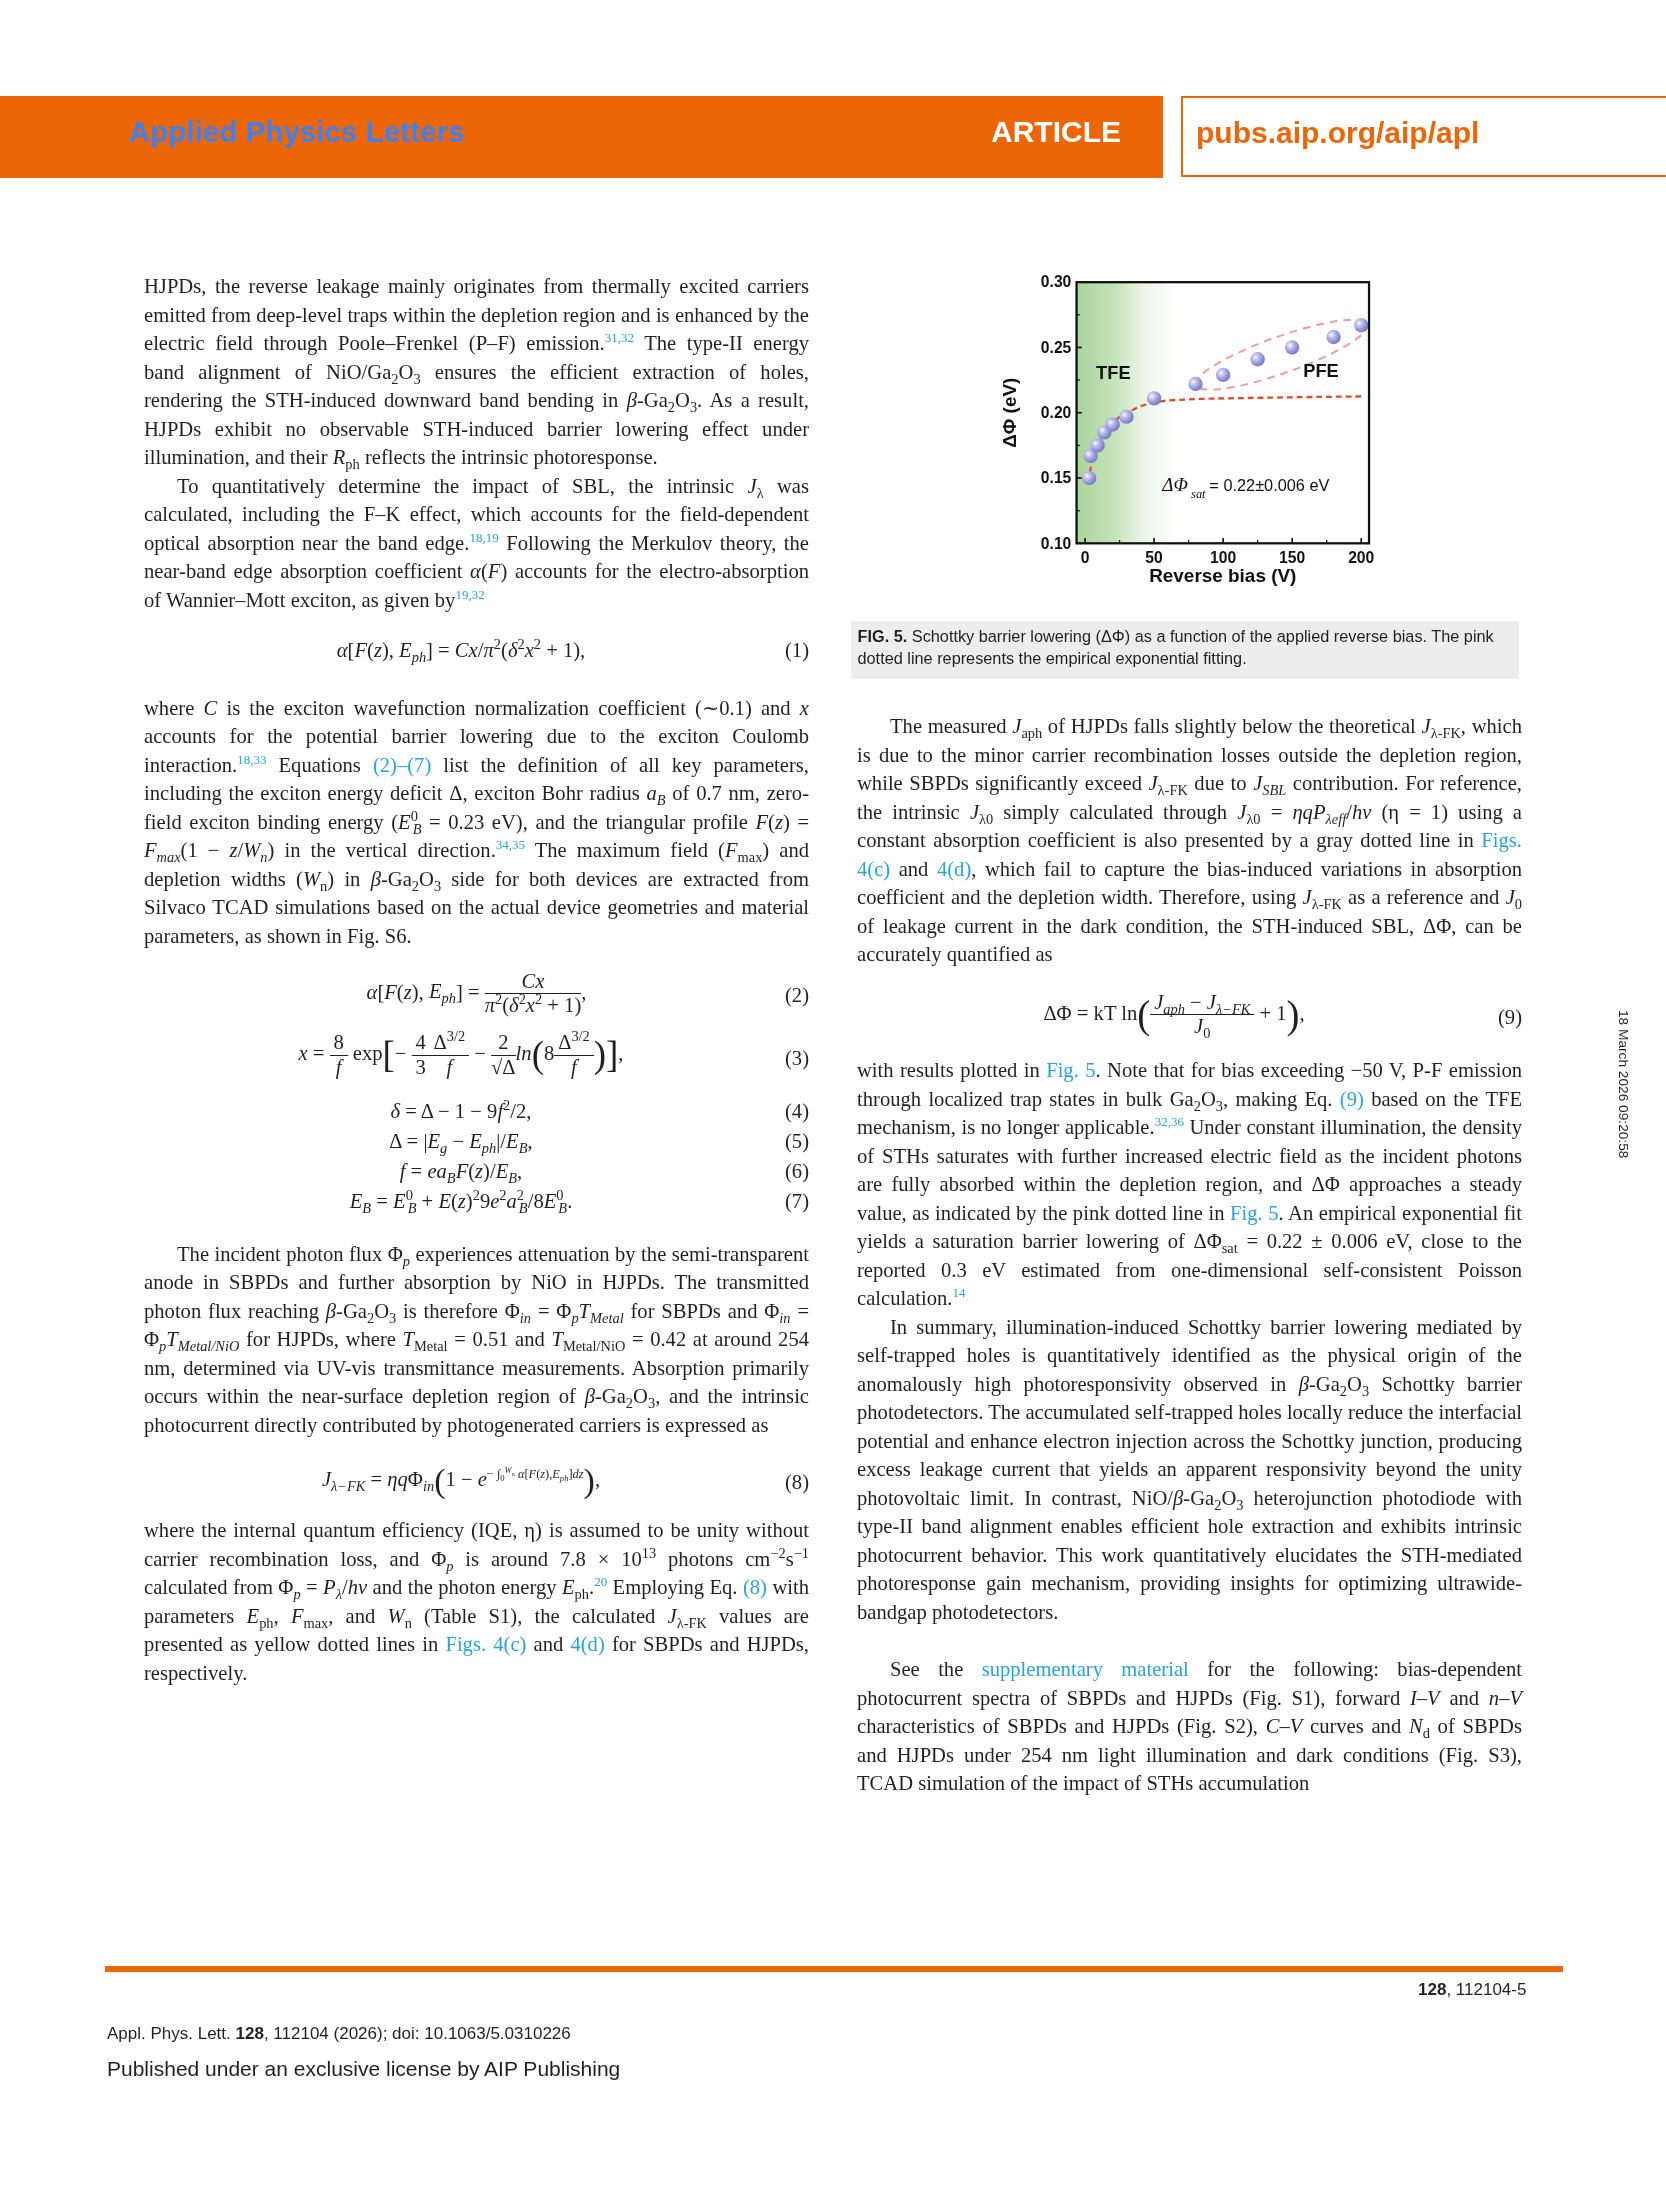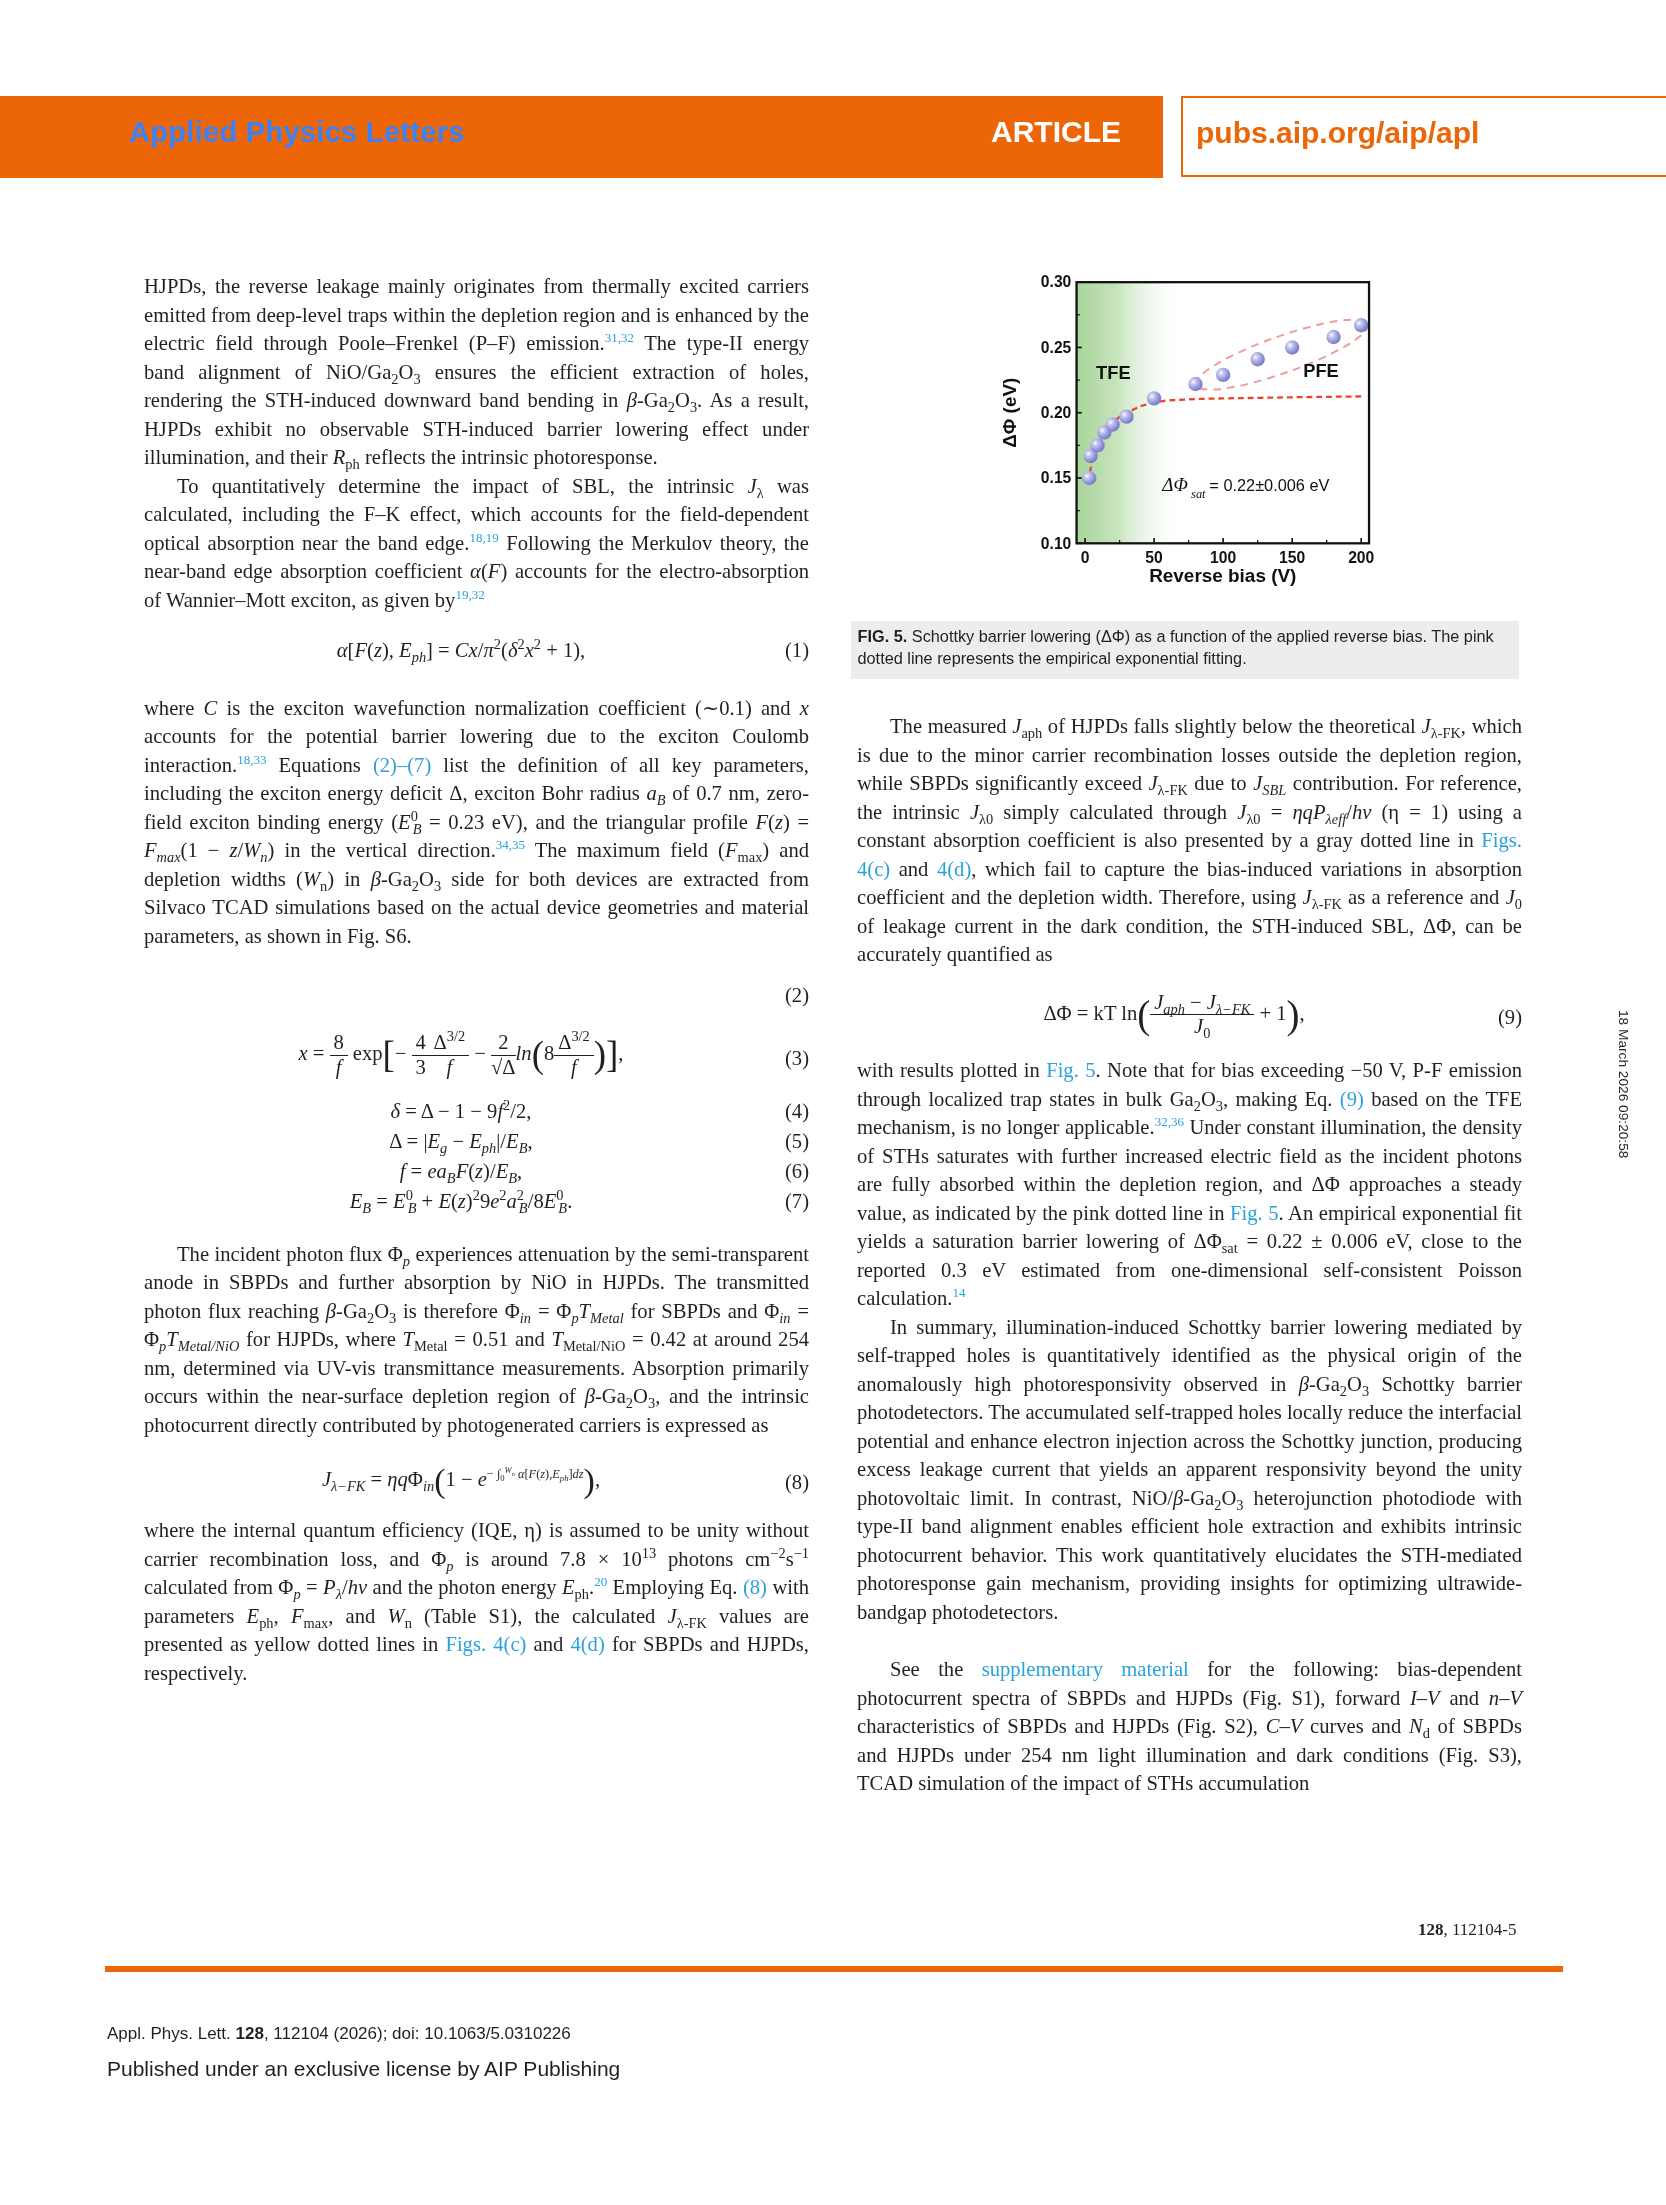--- a/index.html
+++ b/index.html
@@ -36,21 +36,21 @@
   .caption { position: absolute; left: 851px; top: 621px; width: 668px; height: 58px; background: #ecedec;
              font-family: "Liberation Sans", sans-serif; font-size: 16.3px; line-height: 21.6px; padding: 5.2px 6.5px; box-sizing: border-box; }
   .caption b { font-weight: bold; }
 
   .side-stamp { position: absolute; left: 1611px; top: 1010px; transform-origin: left top; transform: rotate(90deg) translate(0, -19.6px);
                 font-family: "Liberation Sans", sans-serif; font-size: 13.7px; white-space: nowrap; color: #231f20; }
 
   .footer-rule { position: absolute; left: 105px; top: 1966px; width: 1458px; height: 5.9px; background: #ec6608; }
   .footer-left { position: absolute; left: 107px; top: 2024px; font-family: "Liberation Sans", sans-serif; font-size: 17px; }
   .footer-left2 { position: absolute; left: 107px; top: 2057px; font-family: "Liberation Sans", sans-serif; font-size: 21px; }
-  .footer-right { position: absolute; left: 1418px; top: 1920px; font-family: Liberation Serif, serif; font-size: 17px; }
+  .footer-right { position: absolute; left: 1418px; top: 1980px; font-family: Liberation Sans, sans-serif; font-size: 17px; }
 </style>
 </head>
 <body>
 
 <div class="header-bar"></div>
 <div class="header-title">Applied Physics Letters</div>
 <div class="header-article">ARTICLE</div>
 <div class="header-url-box"></div>
 <div class="header-url">pubs.aip.org/aip/apl</div>
 
@@ -61,20 +61,21 @@
 
   <div class="eq" style="margin-top:22px;margin-bottom:19.6px;">
     <div class="body"><i>α</i>[<i>F</i>(<i>z</i>), <i>E<sub>ph</sub></i>] = <i>Cx</i>/<i>π</i><sup>2</sup>(<i>δ</i><sup>2</sup><i>x</i><sup>2</sup> + 1),</div>
     <div class="num">(1)</div>
   </div>
 
   <p><span>where </span><i>C</i><span> is the exciton wavefunction normalization coefficient (∼0.1) and </span><i>x</i><span> accounts for the potential barrier lowering due to the exciton Coulomb interaction.</span><sup class="ref">18,33</sup><span> Equations </span><span class="link">(2)–(7)</span><span> list the definition of all key parameters, including the exciton energy deficit Δ, exciton Bohr radius </span><i>a<sub>B</sub></i><span> of 0.7 nm, zero-field exciton binding energy (</span><i>E</i><sup>0</sup><sub style="margin-left:-5.2px"><i>B</i></sub><span> = 0.23 eV), and the triangular profile </span><i>F</i>(<i>z</i>) = <i>F<sub>max</sub></i>(1 − <i>z</i>/<i>W<sub>n</sub></i>)<span> in the vertical direction.</span><sup class="ref">34,35</sup><span> The maximum field (</span><i>F</i><sub>max</sub><span>) and depletion widths (</span><i>W</i><sub>n</sub><span>) in </span><i>β</i><span>-Ga</span><sub>2</sub>O<sub>3</sub><span> side for both devices are extracted from Silvaco TCAD simulations based on the actual device geometries and material parameters, as shown in Fig. S6.</span></p>
 
 
   <div class="eq" style="margin-top:19.6px;height:50px;">
+    <div class="body" style="left:39px;"><i>α</i>[<i>F</i>(<i>z</i>), <i>E<sub>ph</sub></i>] = <span class="frac"><span class="n"><i>Cx</i></span><span class="d"><i>π</i><sup>2</sup>(<i>δ</i><sup>2</sup><i>x</i><sup>2</sup> + 1)</span></span>,</div>
     <div class="num" style="top:11.8px;">(2)</div>
   </div>
   <div class="eq" style="margin-top:9.1px;height:63px;">
     <div class="body" style="top:2.6px;"><i>x</i> = <span class="frac"><span class="n">8</span><span class="d"><i>f</i></span></span> exp<span style="font-size:37px;vertical-align:middle">[</span>− <span class="frac"><span class="n">4</span><span class="d">3</span></span><span class="frac"><span class="n">Δ<sup>3/2</sup></span><span class="d"><i>f</i></span></span> − <span class="frac"><span class="n">2</span><span class="d">√Δ</span></span><i>ln</i><span style="font-size:37px;vertical-align:middle">(</span>8<span class="frac"><span class="n">Δ<sup>3/2</sup></span><span class="d"><i>f</i></span></span><span style="font-size:37px;vertical-align:middle">)</span><span style="font-size:37px;vertical-align:middle">]</span>,</div>
     <div class="num" style="top:15.7px;">(3)</div>
   </div>
   <div class="eq" style="margin-top:5.2px;height:30px;">
     <div class="body"><i>δ</i> = Δ − 1 − 9<i>f</i><sup>2</sup>/2,</div>
     <div class="num">(4)</div>
   </div>

